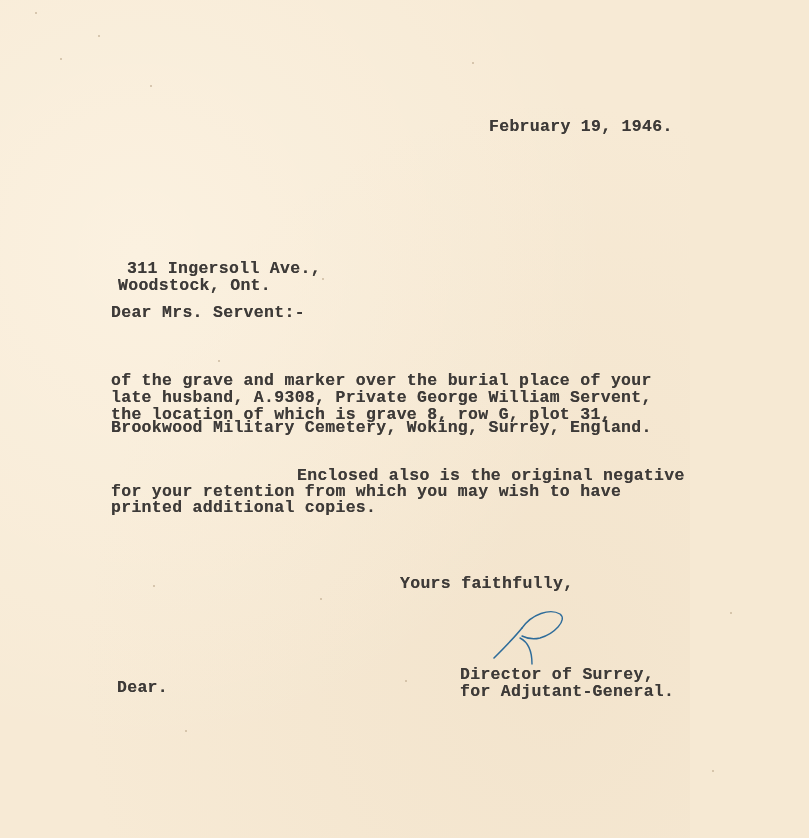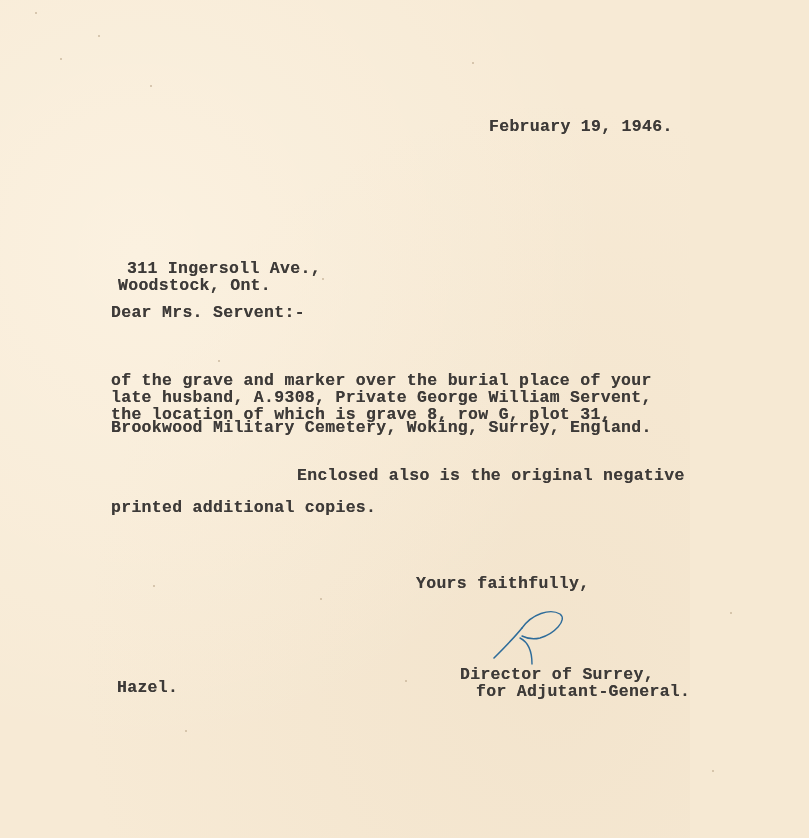--- a/index.html
+++ b/index.html
@@ -74,28 +74,29 @@
   <div class="tw" style="left:111px;top:278px;margin-left:7px;">Woodstock, Ont.</div>
 
   <div class="tw" style="left:111px;top:305px;text-align:right;">Dear Mrs. Servent:-</div>
 
   <div class="tw" style="left:111px;top:373px;text-align:center;">of the grave and marker over the burial place of your</div>
   <div class="tw" style="left:111px;top:390px;">late husband, A.9308, Private George William Servent,</div>
   <div class="tw" style="left:111px;top:407px;">the location of which is grave 8, row G, plot 31,</div>
   <div class="tw" style="left:111px;top:420px;">Brookwood Military Cemetery, Woking, Surrey, England.</div>
 
   <div class="tw" style="left:297px;top:468px;text-align:center;">Enclosed also is the original negative</div>
+  <div class="tw" style="left:111px;top:484px;">for your retention from which you may wish to have</div>
   <div class="tw" style="left:111px;top:500px;">printed additional copies.</div>
 
-  <div class="tw" style="left:416px;top:576px;">Yours faithfully,</div>
+  <div class="tw" style="left:400px;top:576px;">Yours faithfully,</div>
 
   <svg class="signature" viewBox="0 0 80 60">
     <path d="M6 50 C 18 38, 26 30, 34 20" fill="none" stroke="#2e6c9a" stroke-width="1.6" stroke-linecap="round"></path>
     <path d="M34 20 C 44 6, 62 0, 72 6 C 80 12, 66 26, 52 30 C 44 32, 38 30, 34 28" fill="none" stroke="#2e6c9a" stroke-width="1.4" stroke-linecap="round"></path>
     <path d="M32 30 C 40 34, 44 42, 44 56" fill="none" stroke="#2e6c9a" stroke-width="1.4" stroke-linecap="round"></path>
   </svg>
 
   <div class="tw" style="left:460px;top:667px;">Director of Surrey,</div>
-  <div class="tw" style="left:460px;top:684px;margin-left:16px;">for Adjutant-General.</div>
+  <div class="tw" style="left:460px;top:684px;">for Adjutant-General.</div>
 
-  <div class="tw" style="left:117px;top:680px;">Hazel.</div>
+  <div class="tw" style="left:117px;top:680px;">Dear.</div>
 
 </div>
 
 </body></html>

